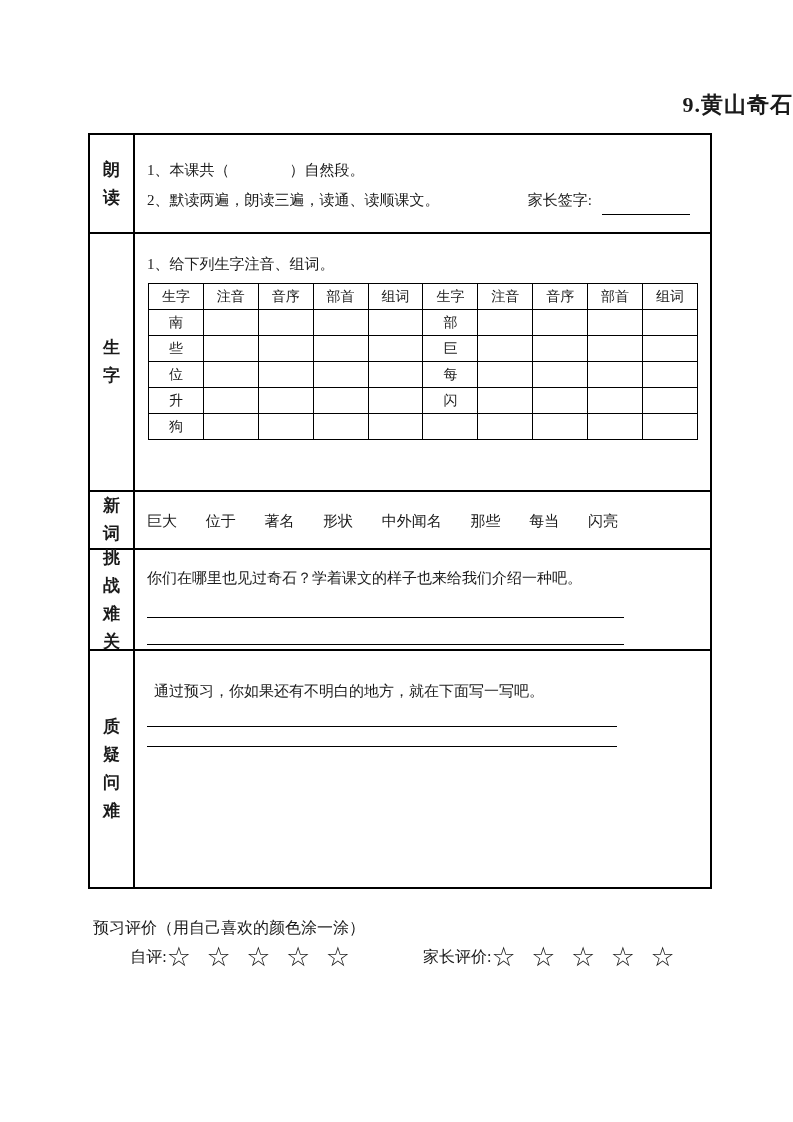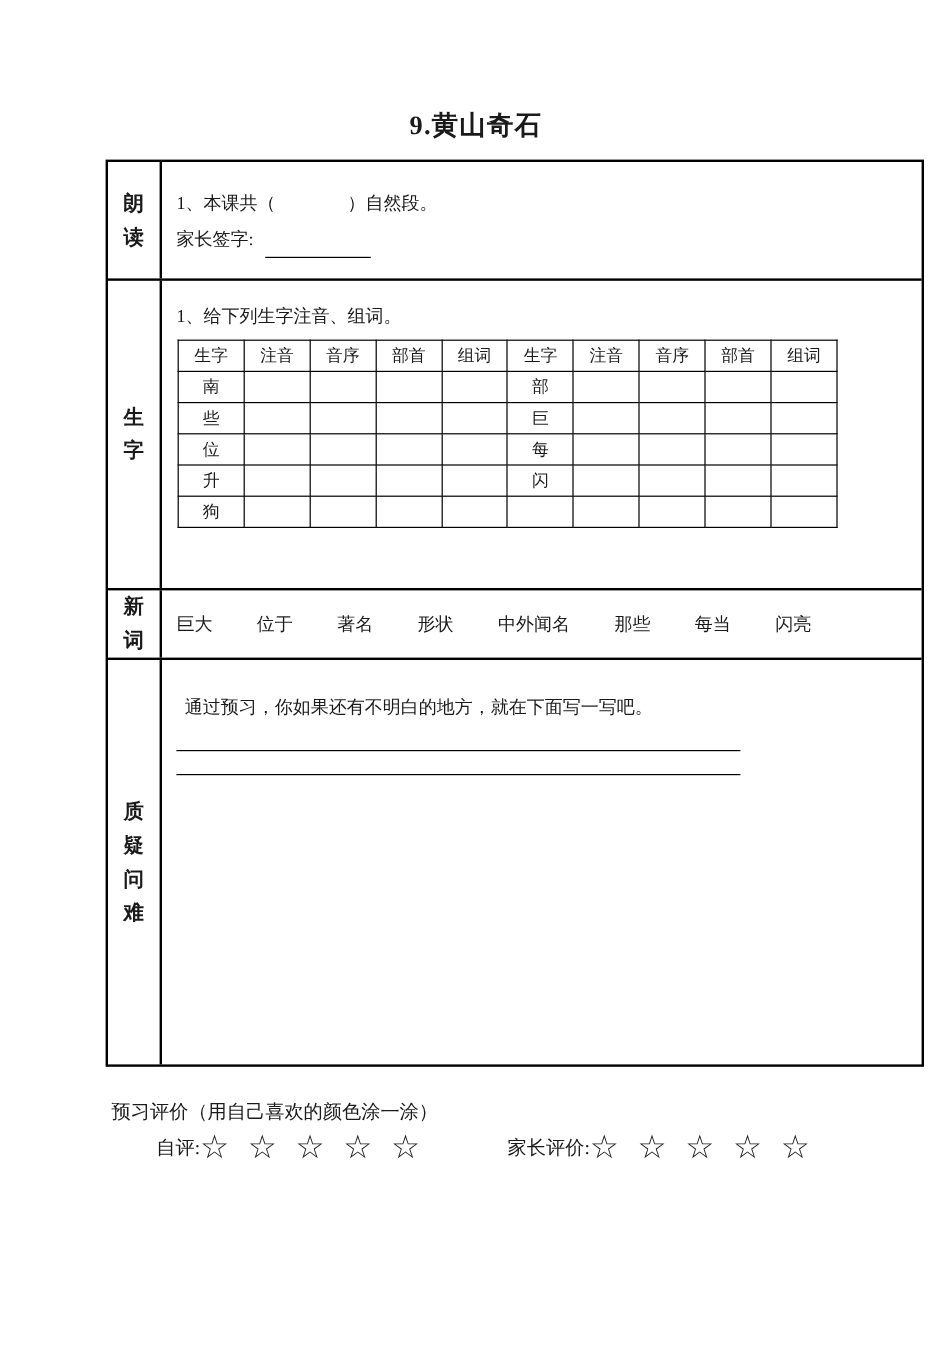--- a/index.html
+++ b/index.html
@@ -5,26 +5,26 @@
   * { box-sizing: border-box; }
   html, body { margin: 0; padding: 0; }
   body {
     width: 793px; height: 1122px;
     background: #ffffff; color: #1a1a1a;
     font-family: "Liberation Serif", "DejaVu Serif", serif;
     position: relative; overflow: hidden;
   }
   .title {
     position: absolute; top: 90px; left: 0; width: 100%;
-    text-align: center; font-size: 22px; font-weight: bold; margin: 0;
+    text-align: right; font-size: 22px; font-weight: bold; margin: 0;
     letter-spacing: 1px;
   }
   .sheet {
     position: absolute; left: 88px; top: 133px;
-    width: 682px; height: 756px;
+    width: 624px; height: 756px;
     border: 2px solid #000;
     display: flex; flex-direction: column;
   }
   .sec { display: flex; flex-direction: row; }
   .sec + .sec { border-top: 2px solid #000; }
   .sec-langdu   { height: 97px;  }
   .sec-shengzi  { height: 258px; }
   .sec-xinci    { height: 58px;  }
   .sec-kewen    { height: 120px; }
   .sec-tiaozhan { height: 101px; }
@@ -99,20 +99,21 @@
 
 <div class="sheet">
 
   <section class="sec sec-langdu">
     <div class="labelcell">
       <span class="vlabel">朗读</span>
     </div>
     <div class="content">
       <p class="line">1、本课共（　　　　）自然段。</p>
       <div class="line flexline">
+        <span>2、默读两遍，朗读三遍，读通、读顺课文。</span>
         <span class="signgroup">
           <span>家长签字:</span>
           <span class="blank w88"></span>
         </span>
       </div>
     </div>
   </section>
 
   <section class="sec sec-shengzi">
     <div class="labelcell">
@@ -213,20 +214,30 @@
         <span>形状</span>
         <span>中外闻名</span>
         <span>那些</span>
         <span>每当</span>
         <span>闪亮</span>
       </div>
     </div>
   </section>
 
 
+  <section class="sec sec-tiaozhan">
+    <div class="labelcell">
+      <span class="vlabel">挑战难关</span>
+    </div>
+    <div class="content">
+      <p class="prompt">你们在哪里也见过奇石？学着课文的样子也来给我们介绍一种吧。</p>
+      <span class="blank w477"></span>
+      <span class="blank w477"></span>
+    </div>
+  </section>
 
   <section class="sec sec-zhiyi">
     <div class="labelcell">
       <span class="vlabel">质疑问难</span>
     </div>
     <div class="content">
       <p class="prompt">通过预习，你如果还有不明白的地方，就在下面写一写吧。</p>
       <span class="blank w470"></span>
       <span class="blank w470"></span>
     </div>

